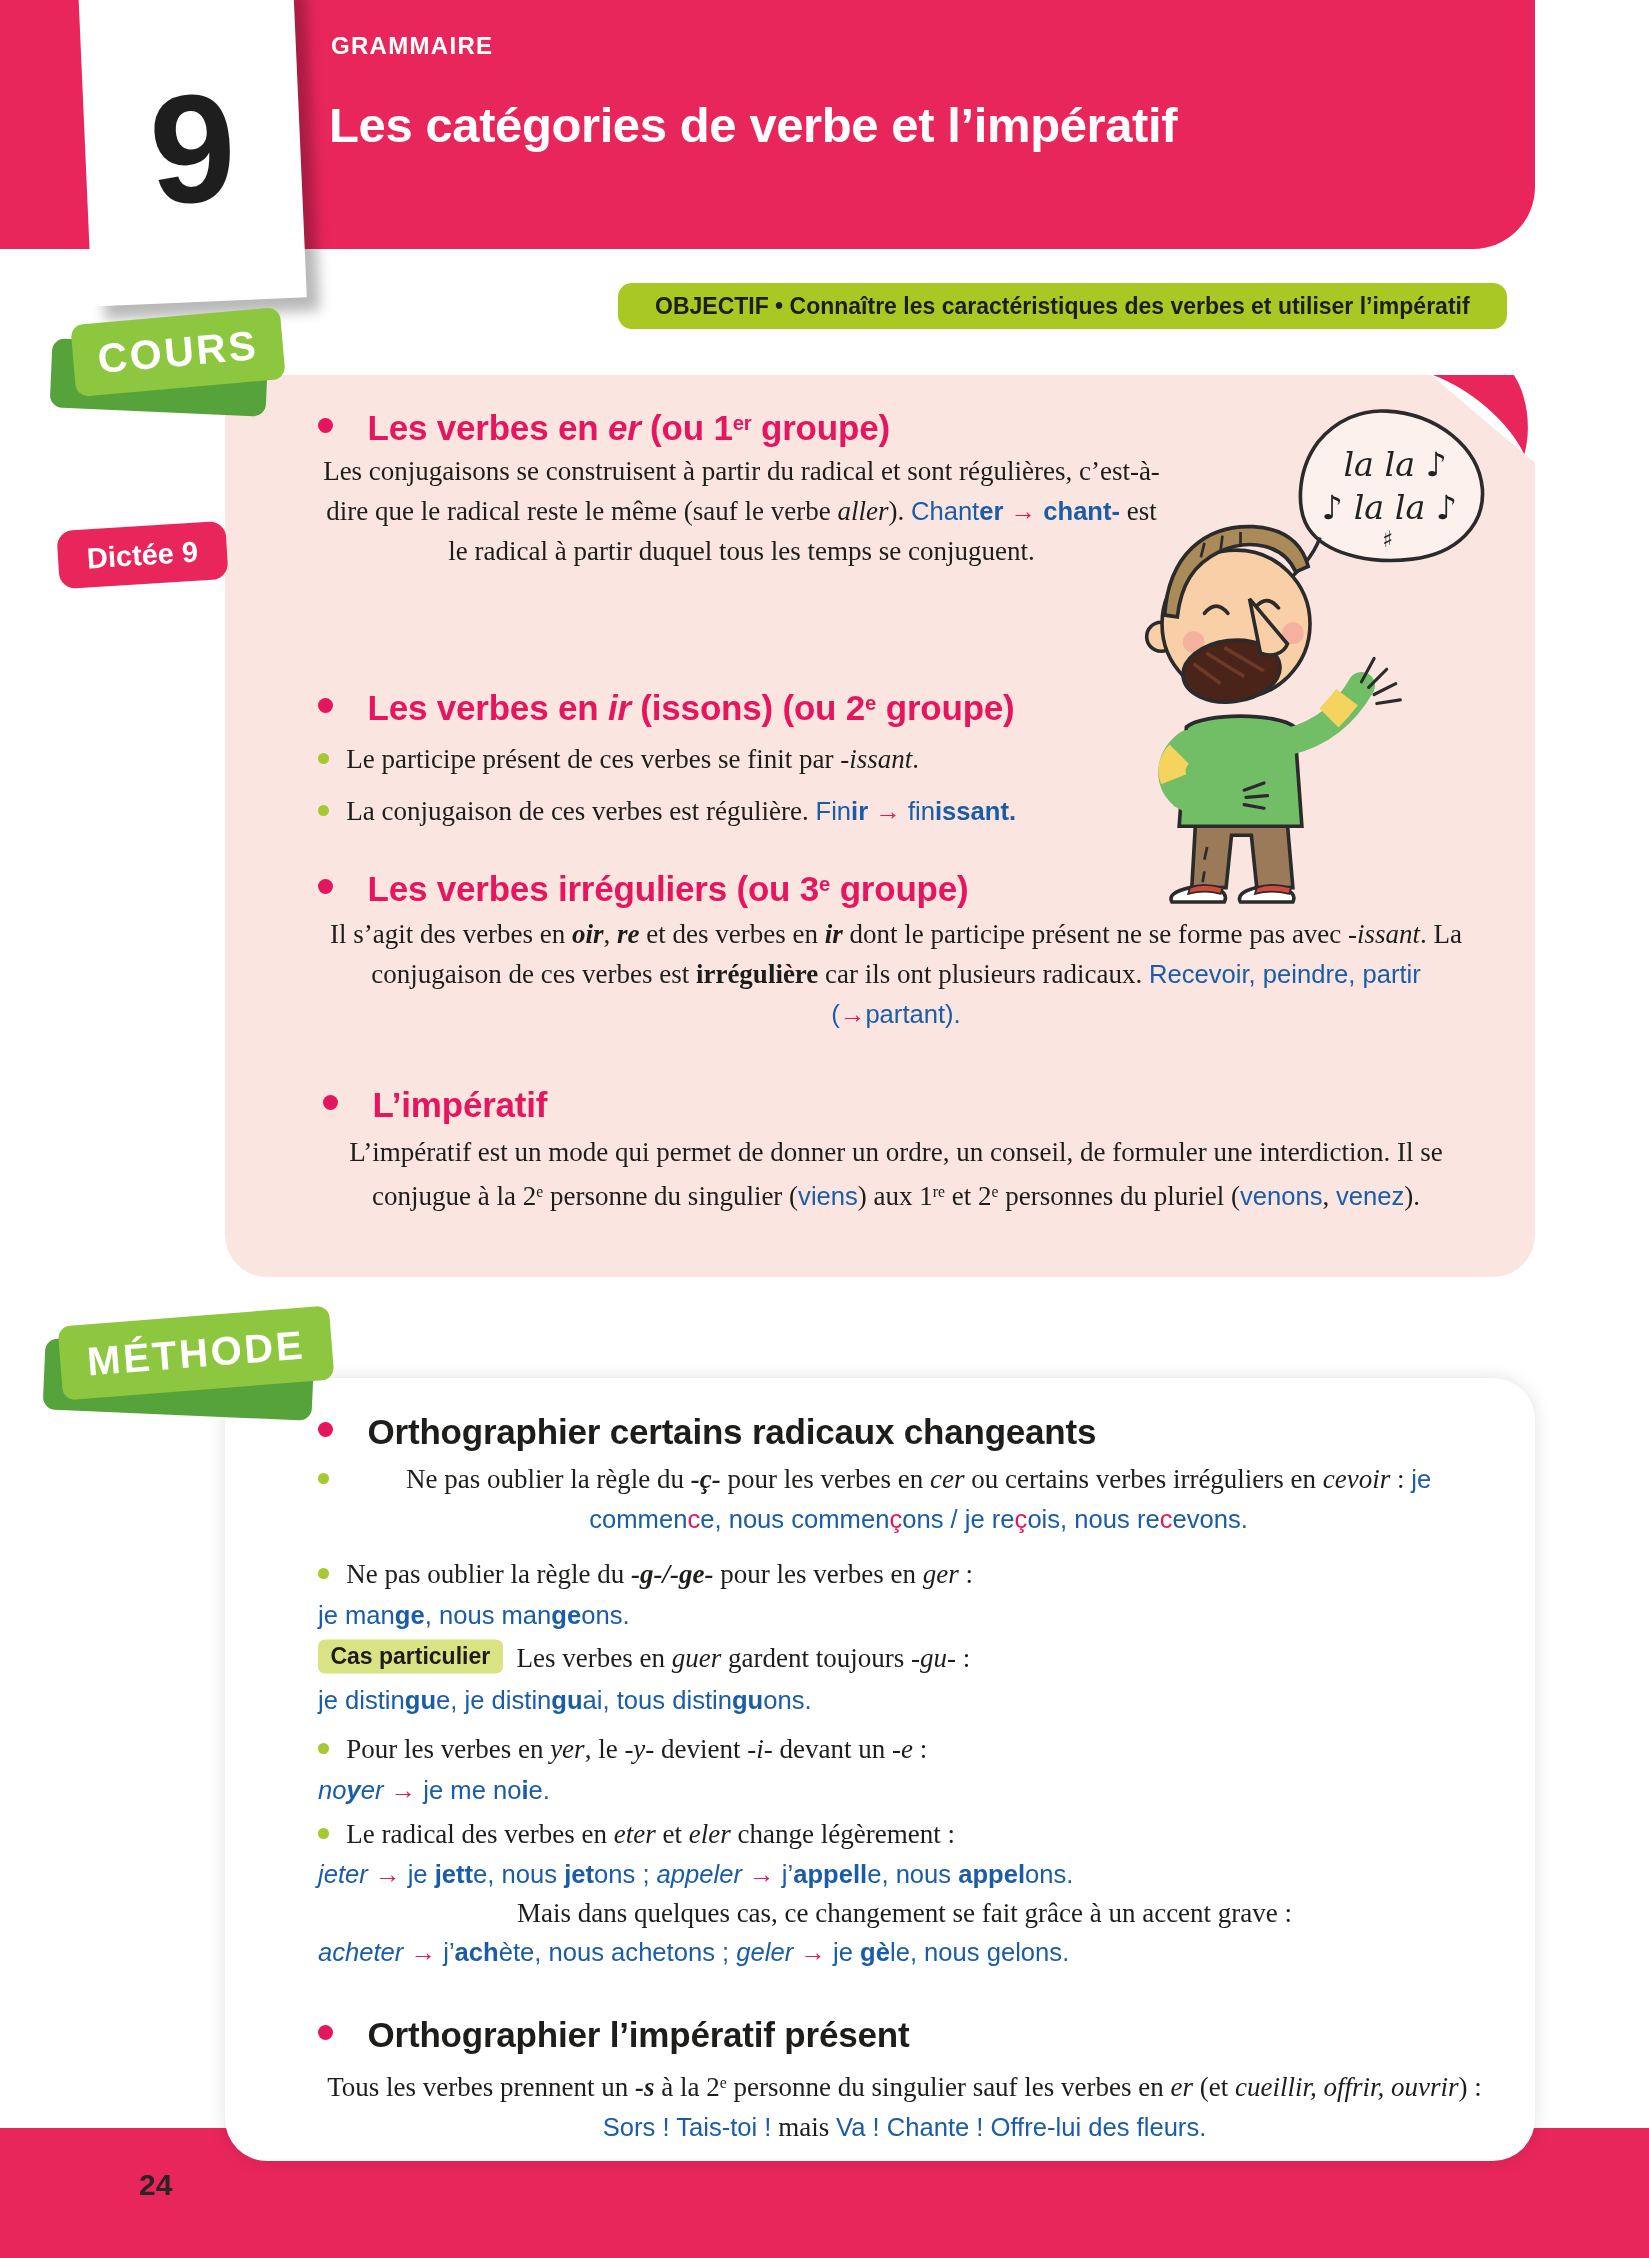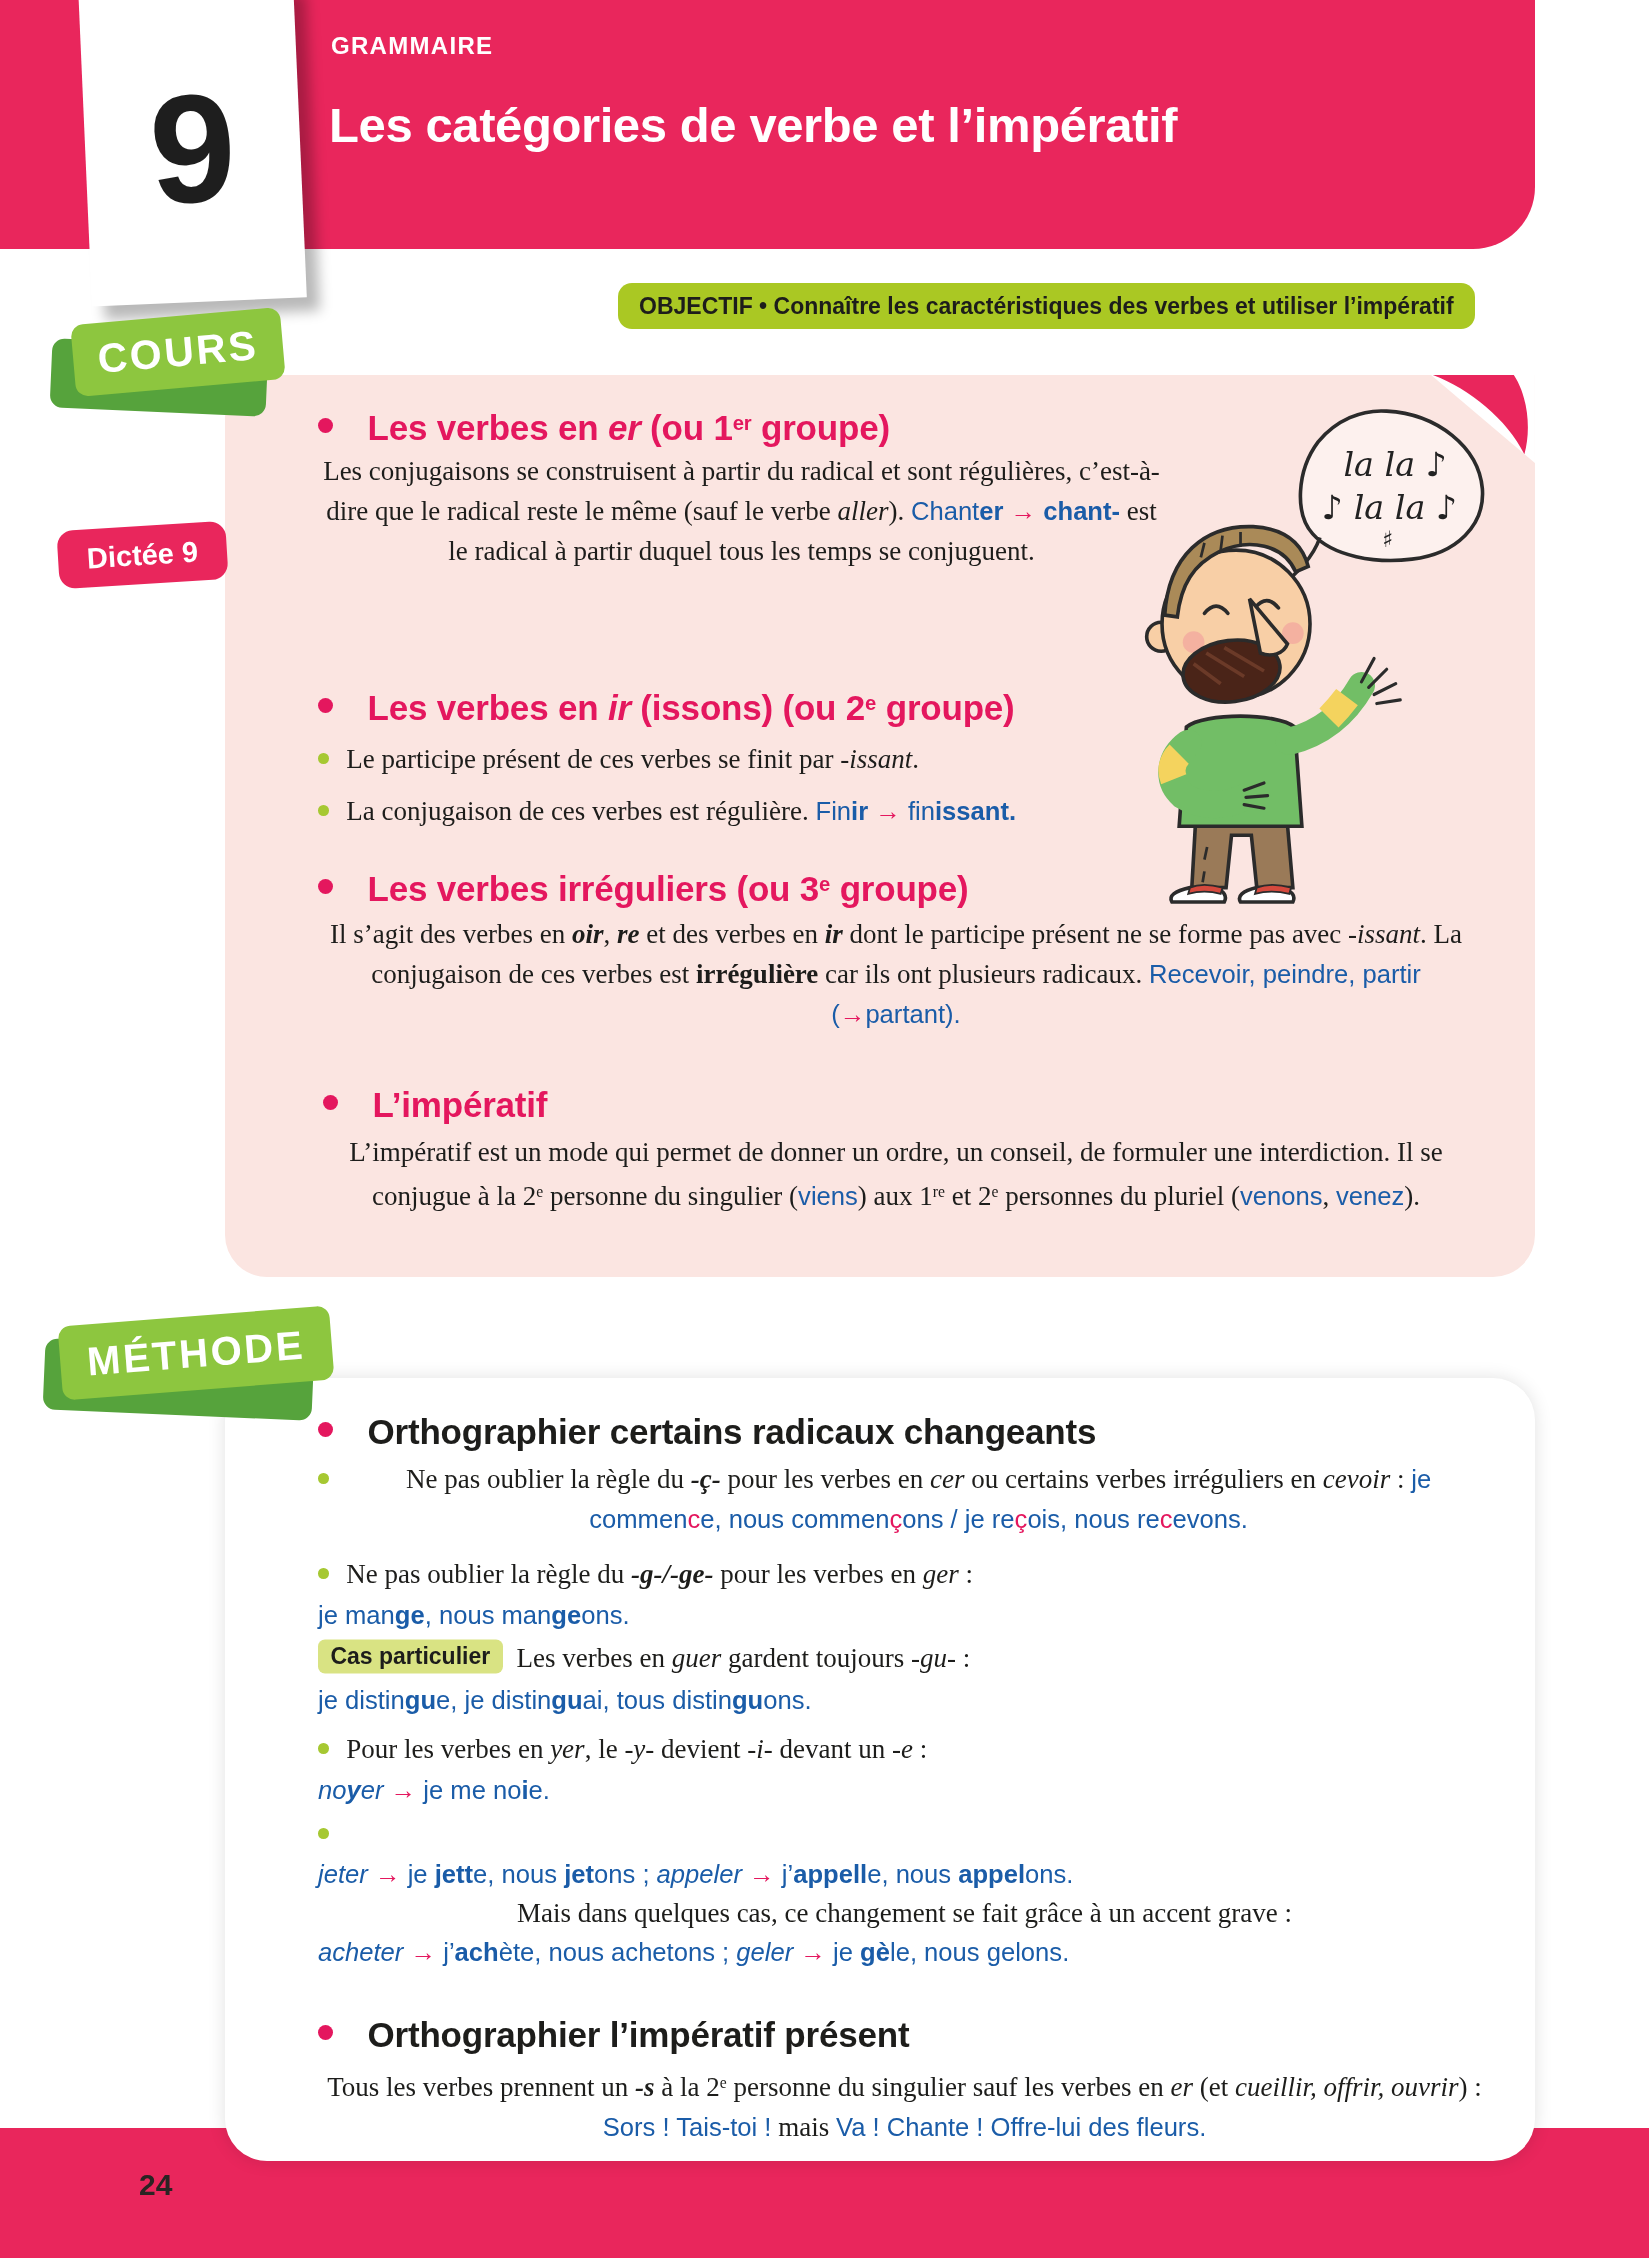--- a/index.html
+++ b/index.html
@@ -24,21 +24,21 @@
   .kicker{position:absolute;left:331px;top:32px;font-weight:700;font-size:24px;
           letter-spacing:1.3px;color:#fff;}
   .title{position:absolute;left:329px;top:97px;margin:0;font-weight:700;font-size:49px;
          letter-spacing:-0.4px;color:#fff;}
   .unit-card{position:absolute;left:85px;top:-16px;width:215px;height:318px;background:#fff;
              transform:rotate(-2.5deg);box-shadow:12.4px 14px 12.4px rgba(0,0,0,.28);
              display:flex;align-items:center;justify-content:center;z-index:3;}
   .unit-card span{font-weight:700;font-size:154px;color:#1E1E1E;margin-top:12.4px;}
 
   .objective{position:absolute;left:618px;top:283px;height:46px;display:inline-flex;
-             align-items:center;padding:0 21px;background:var(--objective);border-radius:14px;
+             align-items:center;padding:0 37px;background:var(--objective);border-radius:14px;
              font-weight:700;font-size:23px;color:var(--ink);white-space:nowrap;z-index:2;}
 
   
   .badge{position:absolute;z-index:4;}
   .badge .back{position:absolute;background:var(--green-dark);border-radius:12.4px;}
   .badge .front{position:absolute;display:flex;align-items:center;justify-content:center;
                 background:var(--green);border-radius:12.4px;color:#fff;font-weight:700;
                 letter-spacing:2.6px;}
   .badge-cours{left:62px;top:316px;width:229px;height:106px;}
   .badge-cours .back{left:-10.6px;top:26.5px;width:216px;height:69px;transform:rotate(2.5deg);}
@@ -233,20 +233,21 @@
     <div class="ex" style="left:93px;top:302px"><span class="s-blue">je distin</span><span class="s-blueb">gu</span><span class="s-blue">e, je distin</span><span class="s-blueb">gu</span><span class="s-blue">ai, tous distin</span><span class="s-blueb">gu</span><span class="s-blue">ons.</span></div>
 
     <div class="bullet" style="left:93px;top:351px;width:1173px">
       <span class="bdot"></span>
       <div class="btxt"><span>Pour les verbes en </span><span class="s-i">yer</span><span>, le </span><span class="s-i">-y-</span><span> devient </span><span class="s-i">-i-</span><span> devant un </span><span class="s-i">-e</span><span> :</span></div>
     </div>
     <div class="ex" style="left:93px;top:392px"><span class="s-bluei">no</span><span class="s-bluebi">y</span><span class="s-bluei">er</span><span class="s-arr"> → </span><span class="s-blue">je me no</span><span class="s-blueb">i</span><span class="s-blue">e.</span></div>
 
     <div class="bullet" style="left:93px;top:436px;width:1173px">
       <span class="bdot"></span>
+      <div class="btxt"><span>Le radical des verbes en </span><span class="s-i">eter</span><span> et </span><span class="s-i">eler</span><span> change légèrement :</span></div>
     </div>
     <div class="ex" style="left:93px;top:476px"><span class="s-bluei">jeter</span><span class="s-arr"> → </span><span class="s-blue">je </span><span class="s-blueb">jett</span><span class="s-blue">e, nous </span><span class="s-blueb">jet</span><span class="s-blue">ons ; </span><span class="s-bluei">appeler</span><span class="s-arr"> → </span><span class="s-blue">j’</span><span class="s-blueb">appell</span><span class="s-blue">e, nous </span><span class="s-blueb">appel</span><span class="s-blue">ons.</span></div>
     <div class="para" style="left:93px;top:515px;width:1173px"><span>Mais dans quelques cas, ce changement se fait grâce à un accent grave :</span></div>
     <div class="ex" style="left:93px;top:554px"><span class="s-bluei">acheter</span><span class="s-arr"> → </span><span class="s-blue">j’</span><span class="s-blueb">ach</span><span class="s-blue">ète, nous achetons ; </span><span class="s-bluei">geler</span><span class="s-arr"> → </span><span class="s-blue">je </span><span class="s-blueb">gè</span><span class="s-blue">le, nous gelons.</span></div>
 
     <div class="sec-head dark" style="left:93px;top:637px">
       <span class="hdot"></span>
       <span class="htxt"><span>Orthographier l’impératif présent</span></span>
     </div>
     <div class="para" style="left:93px;top:685px;width:1173px"><span>Tous les verbes prennent un </span><span class="s-bi">-s</span><span> à la 2</span><span class="s-sup">e</span><span> personne du singulier sauf les verbes en </span><span class="s-i">er</span><span> (et </span><span class="s-i">cueillir, offrir, ouvrir</span><span>) : </span><span class="s-blue">Sors ! Tais-toi !</span><span> mais </span><span class="s-blue">Va ! Chante ! Offre-lui des fleurs.</span></div>

